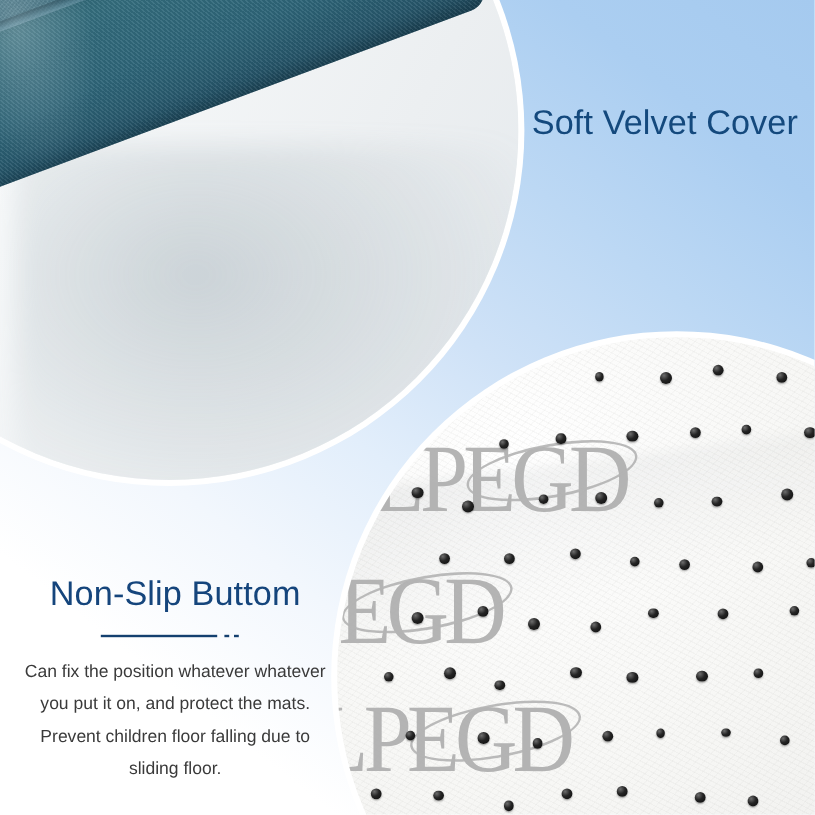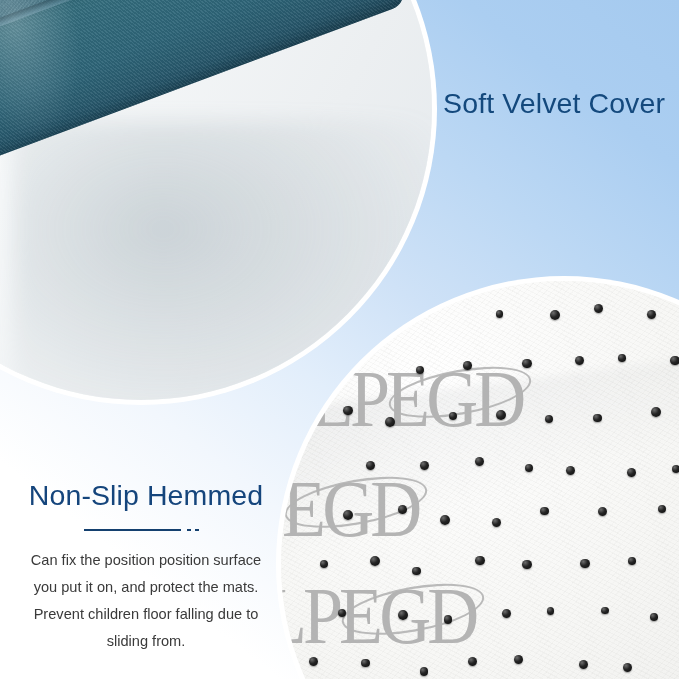--- a/index.html
+++ b/index.html
@@ -330,29 +330,29 @@
         <div class="dot" style="width: 9.26571px; height: 9.26571px; left: 298.051px; top: 378.544px;"></div>
         <div class="dot" style="width: 9.09365px; height: 9.09365px; left: 341.921px; top: 382.319px;"></div>
       </div>
   </div>
 
   <div class="heading-right">
     <span>Soft Velvet Cover</span>
   </div>
 
   <div class="block-left">
-    <div class="title-left">Non-Slip Hemmed</div>
+    <div class="title-left">Non-Slip Buttom</div>
 
     <div class="divider">
       <div class="rule"></div>
       <div class="d1"></div>
       <div class="d2"></div>
     </div>
 
     <div class="body-left">
-      <span>Can fix the position position surface</span>
+      <span>Can fix the position whatever whatever</span>
       <span>you put it on, and protect the mats.</span>
       <span>Prevent children floor falling due to</span>
-      <span>sliding from.</span>
+      <span>sliding floor.</span>
     </div>
   </div>
 
 </div>
 
 </body></html>

